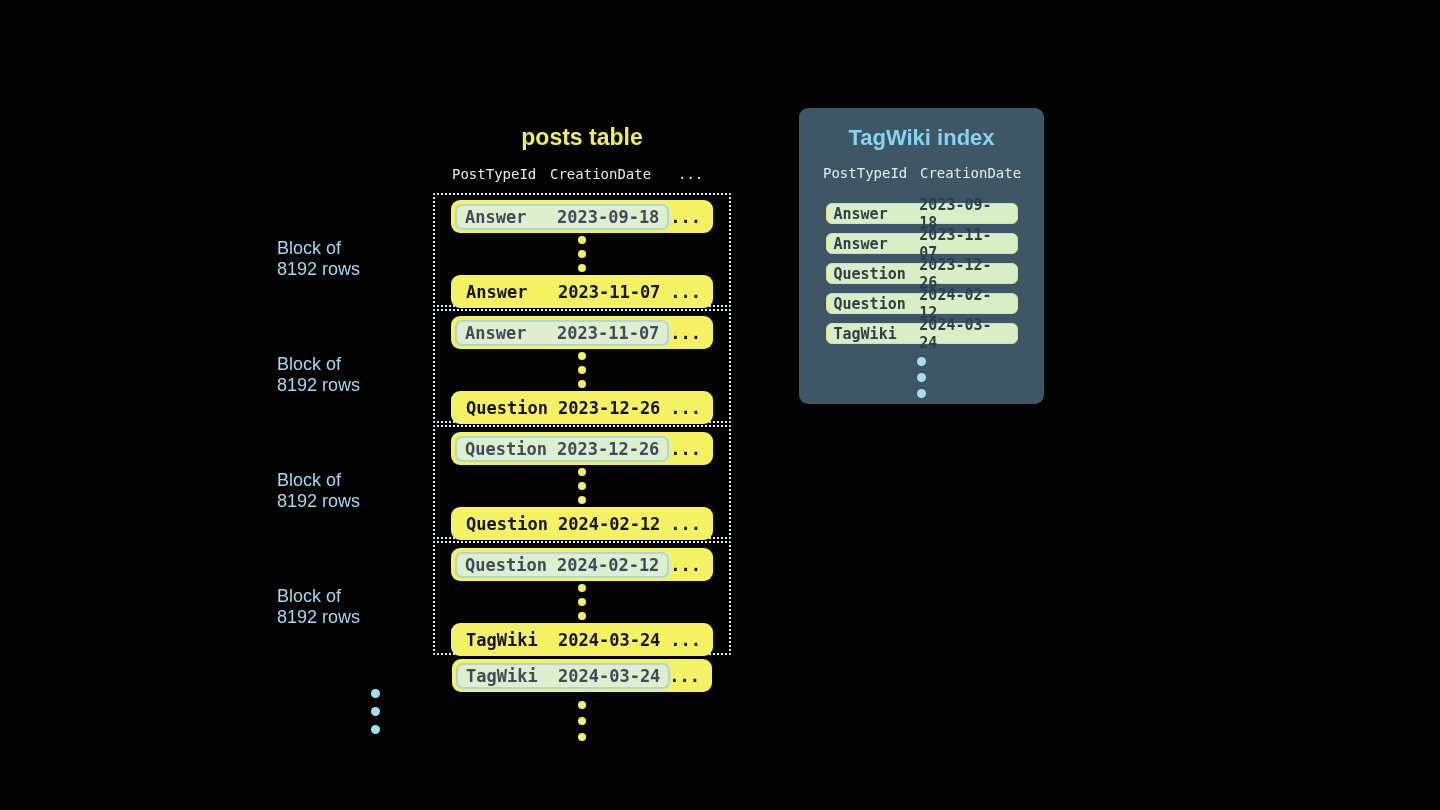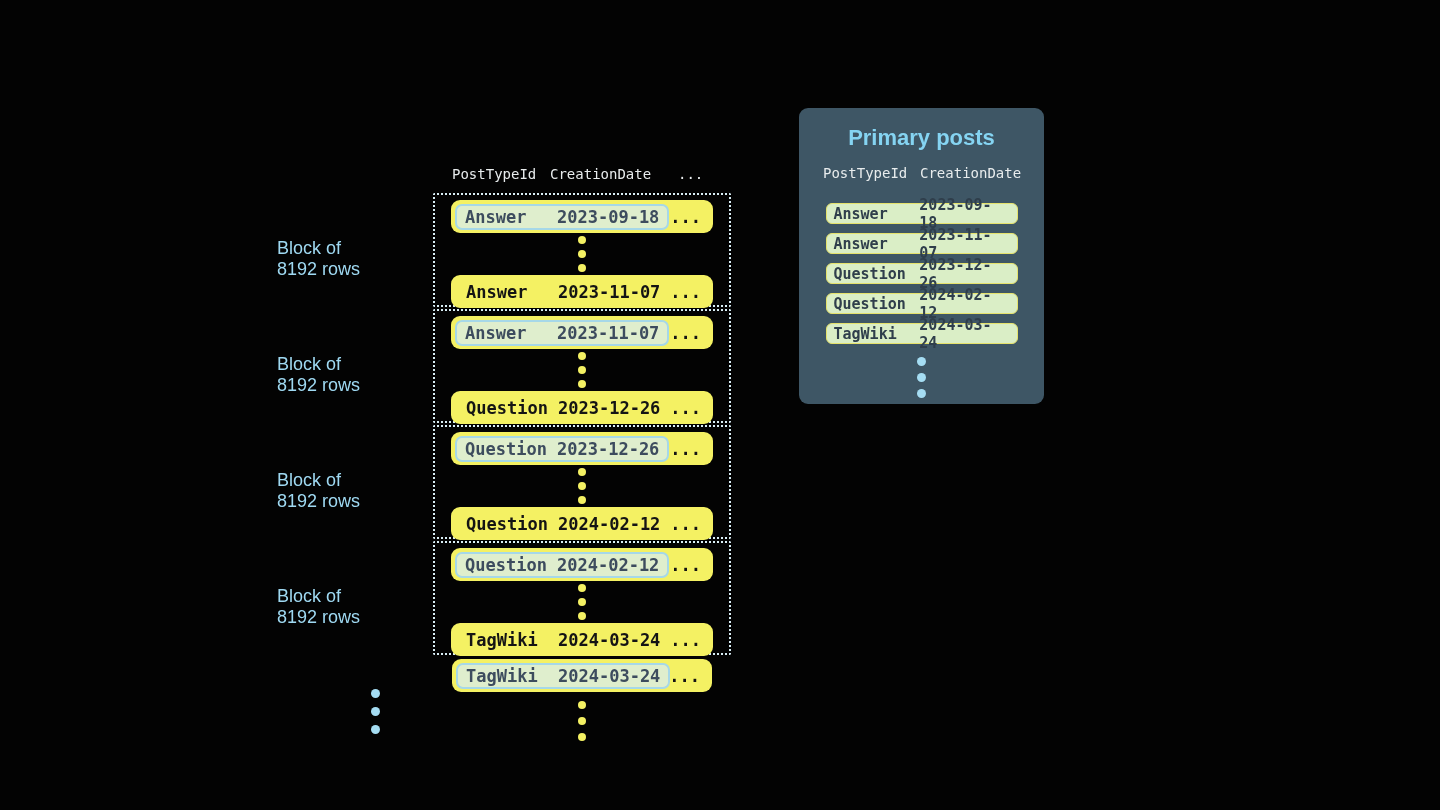--- a/index.html
+++ b/index.html
@@ -91,20 +91,21 @@
     color:var(--index_pill_text,#2f3e4b);
   }
   .ix-row .type{width:86px;white-space:nowrap;}
   .panel .vdots{margin-top:3px;}
 </style>
 </head>
 <body>
 
 <div class="stage">
 
+  <div class="pt-title">posts table</div>
   <div class="pt-head">
     <span class="h1">PostTypeId</span>
     <span class="h2">CreationDate</span>
     <span class="h3">...</span>
   </div>
 
   <div class="blabel l1">
     <div>Block of</div>
     <div>8192 rows</div>
   </div>
@@ -221,21 +222,21 @@
       <i></i>
       <i></i>
     </span>
   <span class="vdots b gap9 left-dots">
       <i></i>
       <i></i>
       <i></i>
     </span>
 
   <div class="panel">
-    <div class="panel-title">Primary posts</div>
+    <div class="panel-title">TagWiki index</div>
     <div class="ix-head">
       <span class="h1">PostTypeId</span>
       <span class="h2">CreationDate</span>
     </div>
     <div class="ix-row">
       <span class="type">Answer</span>
       <span class="date">2023-09-18</span>
     </div>
     <div class="ix-row">
       <span class="type">Answer</span>

